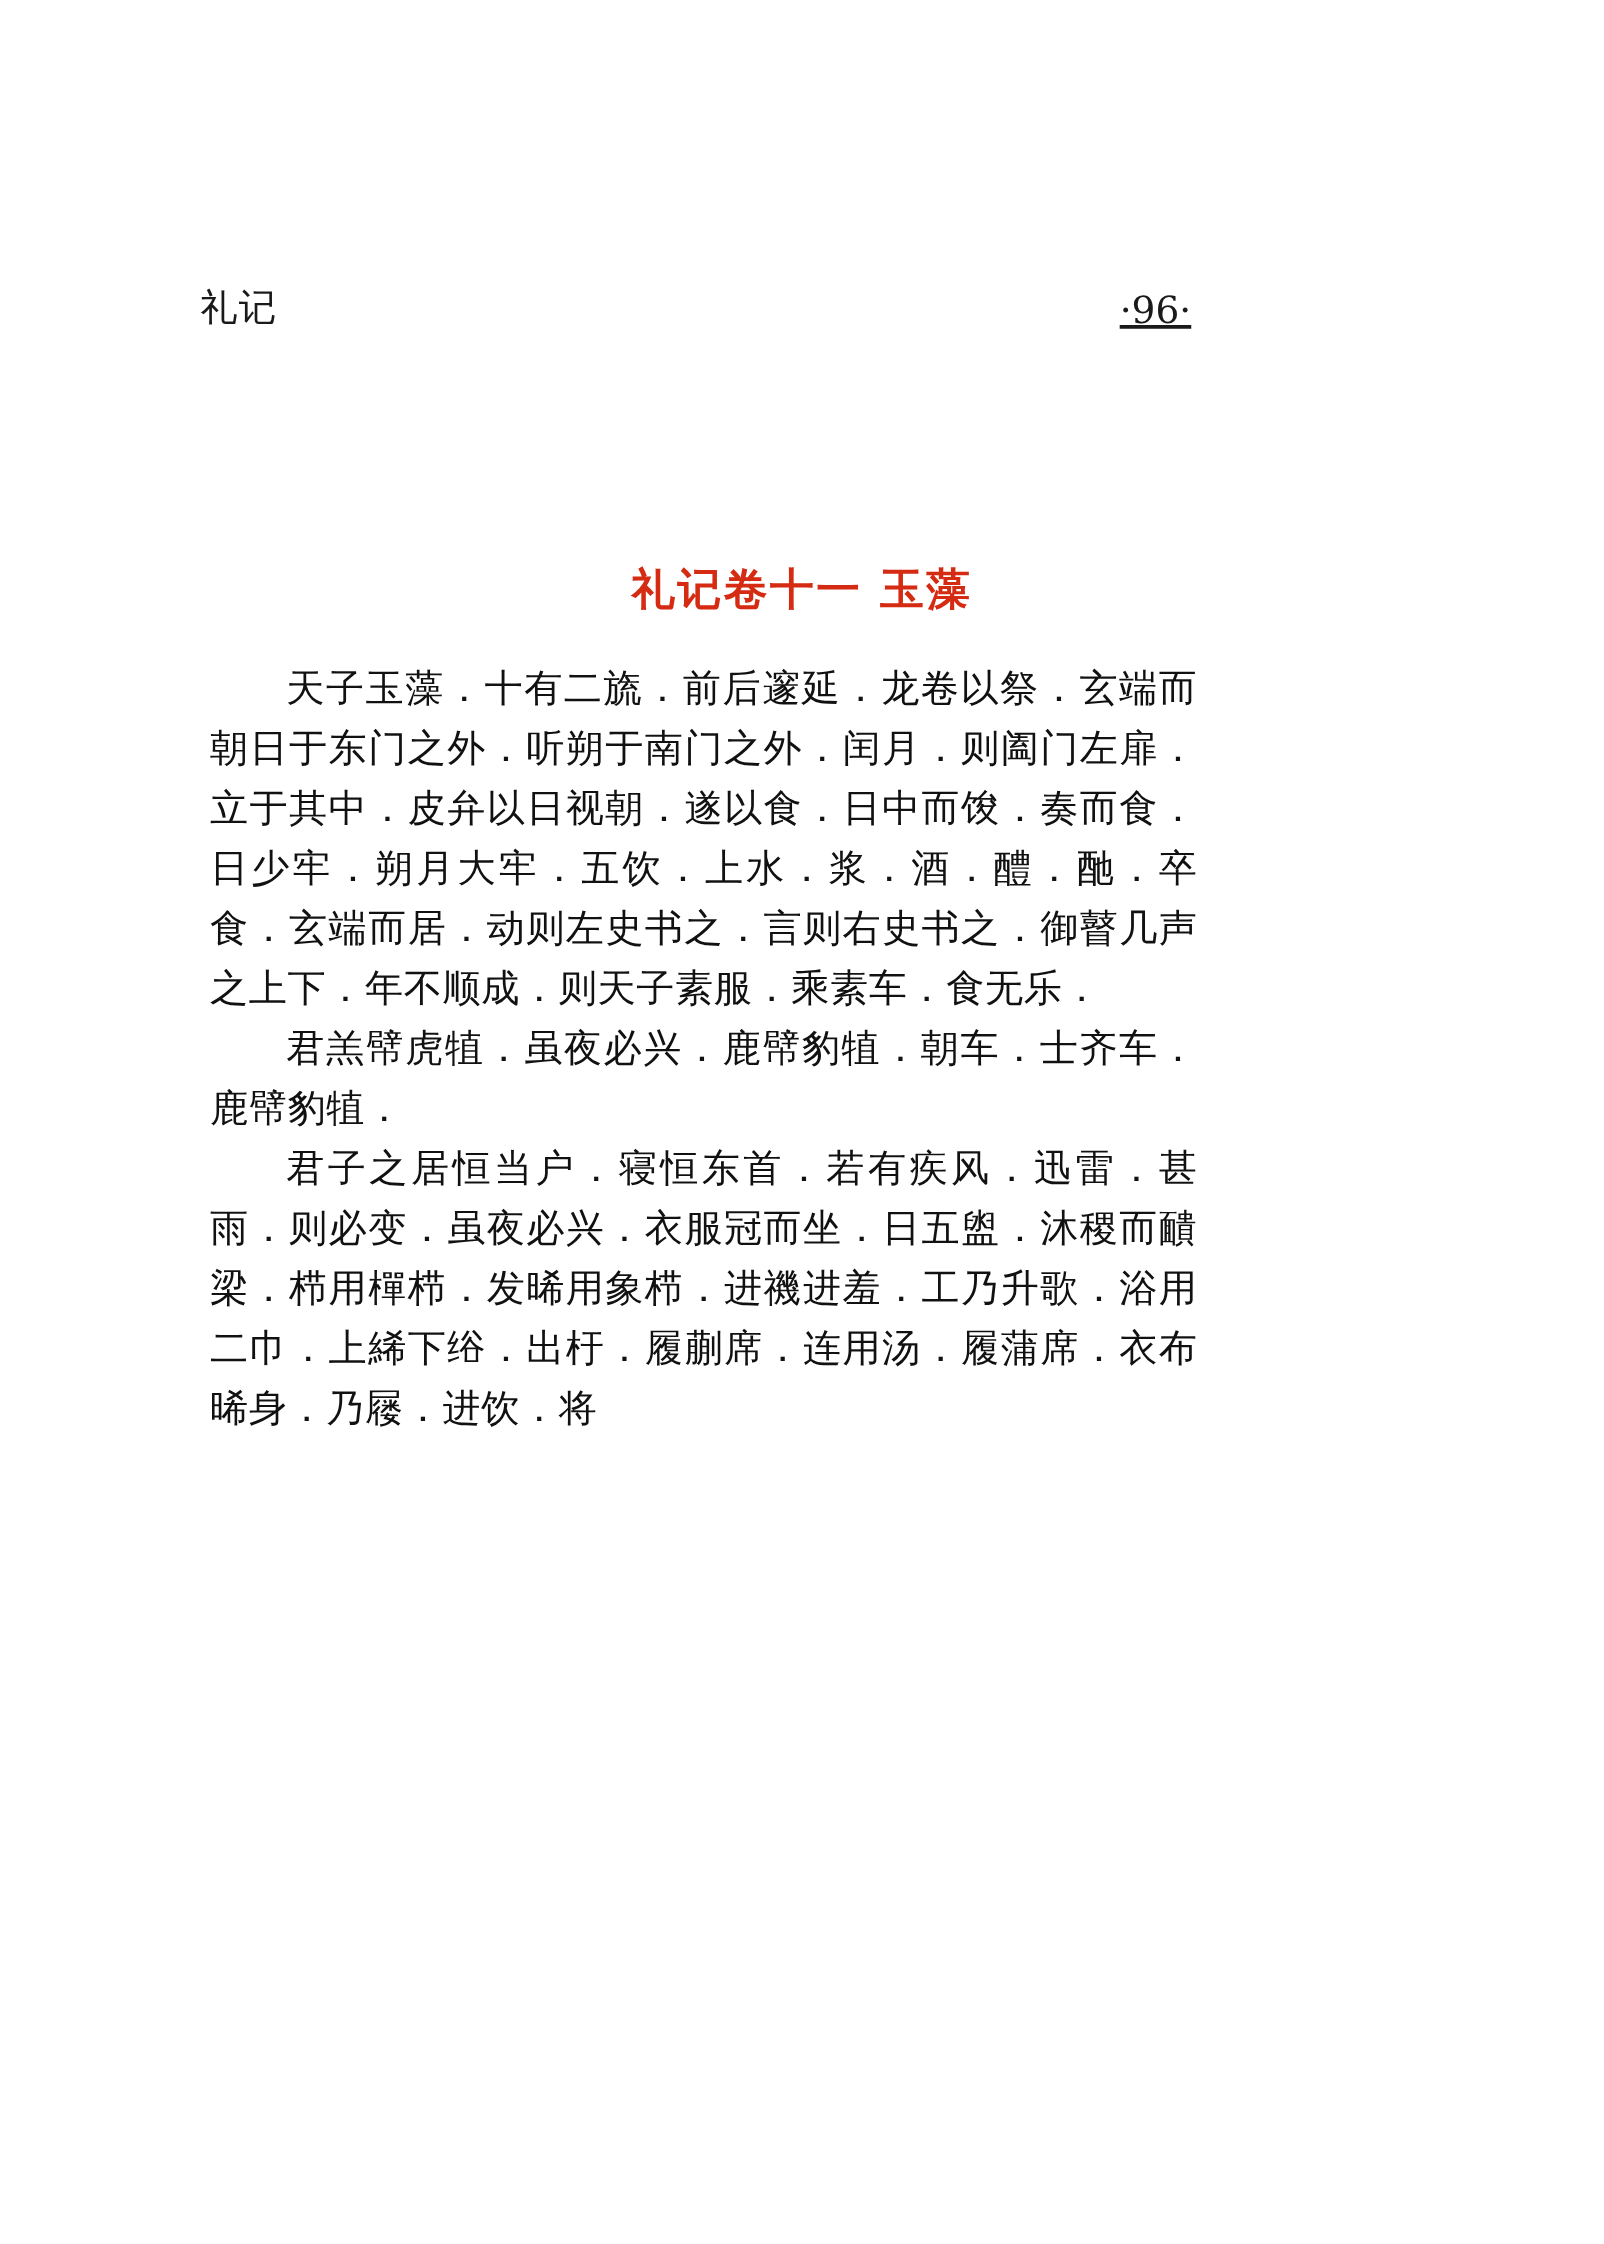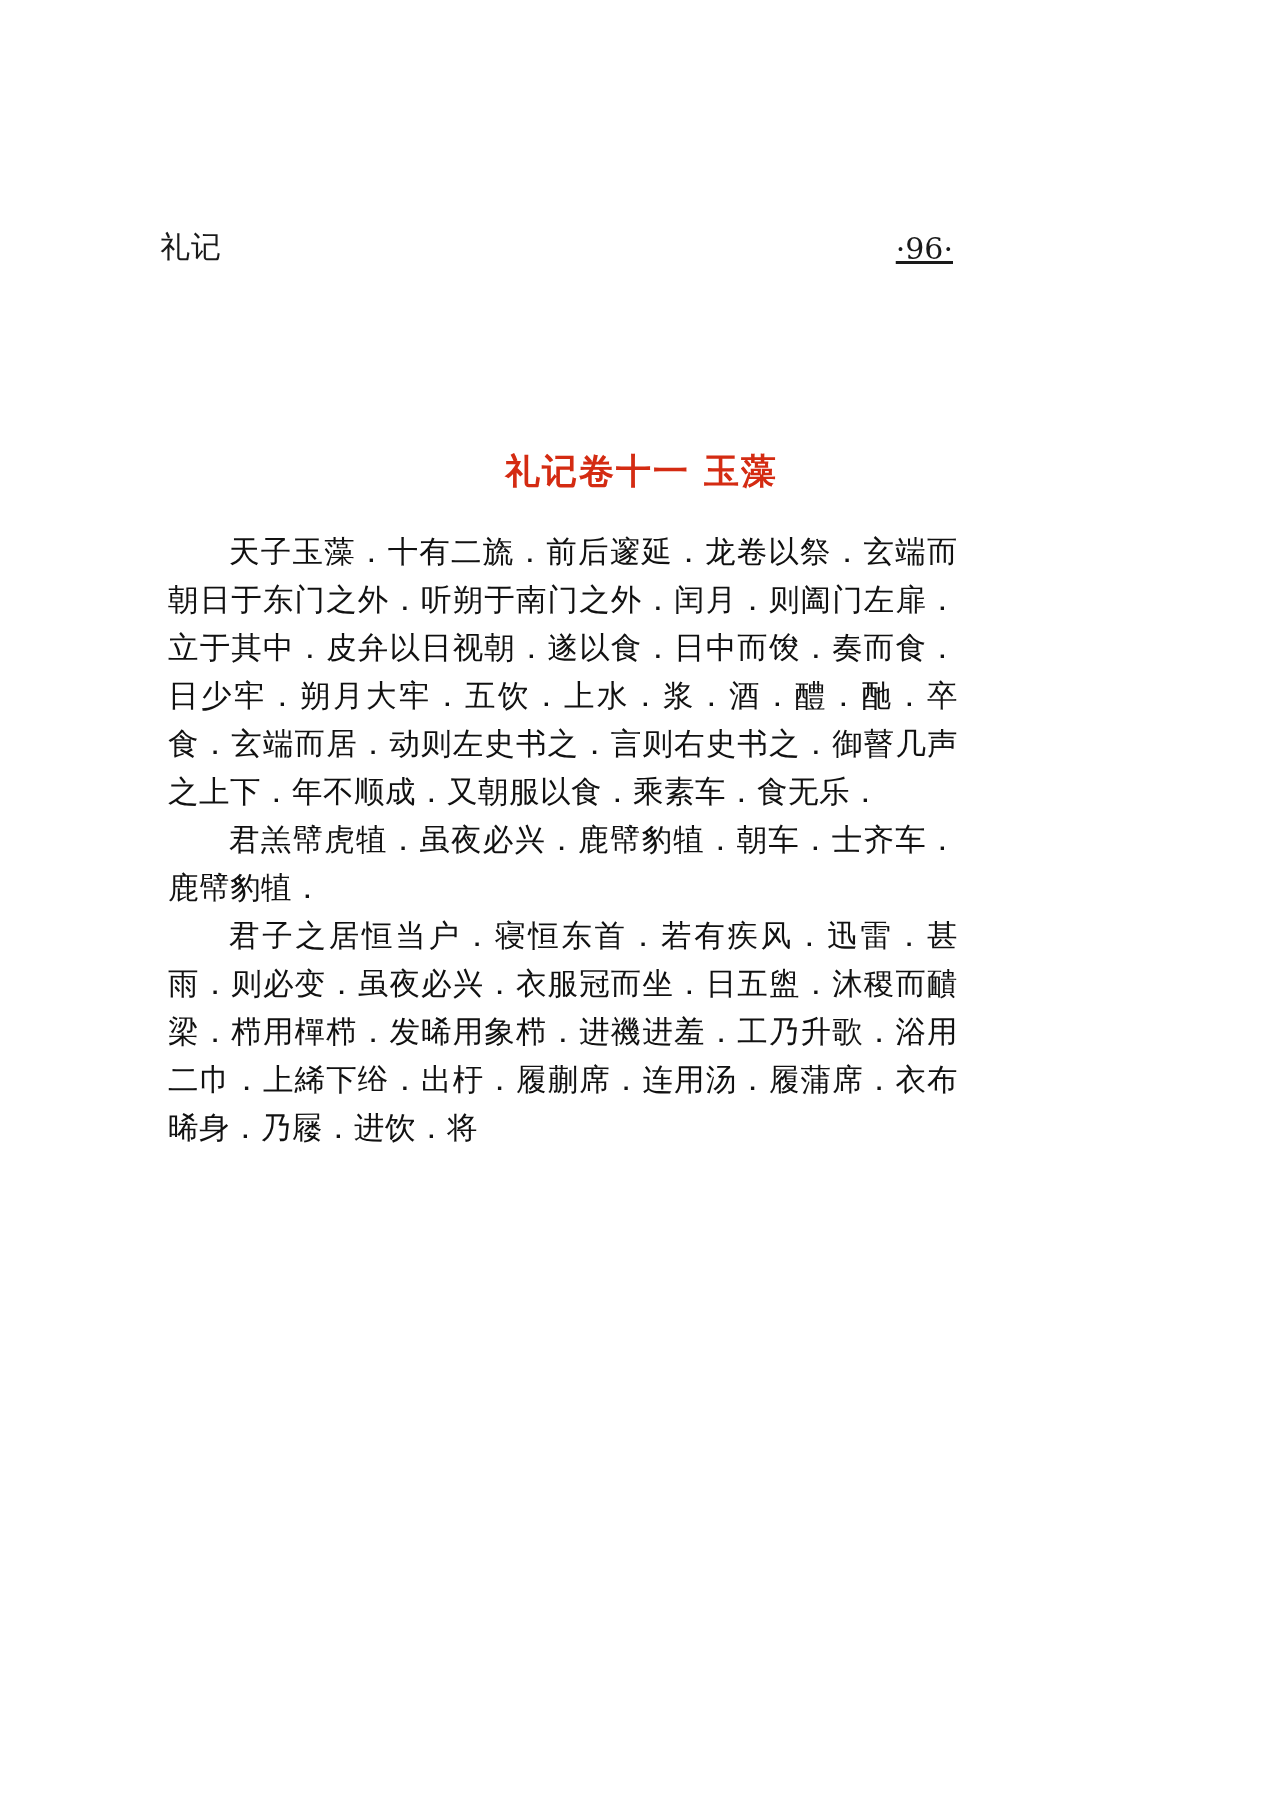--- a/index.html
+++ b/index.html
@@ -79,18 +79,18 @@
 
 <div class="page">
 
   <div class="running-head">礼记</div>
 
   <div class="folio">·96·</div>
 
   <div class="chapter-title">礼记卷十一  玉藻</div>
 
   <div class="body-text">
-    <p>天子玉藻．十有二旒．前后邃延．龙卷以祭．玄端而朝日于东门之外．听朔于南门之外．闰月．则阖门左扉．立于其中．皮弁以日视朝．遂以食．日中而馂．奏而食．日少牢．朔月大牢．五饮．上水．浆．酒．醴．酏．卒食．玄端而居．动则左史书之．言则右史书之．御瞽几声之上下．年不顺成．又朝服以食．乘素车．食无乐．</p>
+    <p>天子玉藻．十有二旒．前后邃延．龙卷以祭．玄端而朝日于东门之外．听朔于南门之外．闰月．则阖门左扉．立于其中．皮弁以日视朝．遂以食．日中而馂．奏而食．日少牢．朔月大牢．五饮．上水．浆．酒．醴．酏．卒食．玄端而居．动则左史书之．言则右史书之．御瞽几声之上下．年不顺成．则天子素服．乘素车．食无乐．</p>
     <p>君羔幦虎犆．虽夜必兴．鹿幦豹犆．朝车．士齐车．鹿幦豹犆．</p>
     <p>君子之居恒当户．寝恒东首．若有疾风．迅雷．甚雨．则必变．虽夜必兴．衣服冠而坐．日五盥．沐稷而靧梁．栉用樿栉．发晞用象栉．进禨进羞．工乃升歌．浴用二巾．上絺下绤．出杅．履蒯席．连用汤．履蒲席．衣布晞身．乃屦．进饮．将</p>
   </div>
 
 </div>
 
 </body></html>

